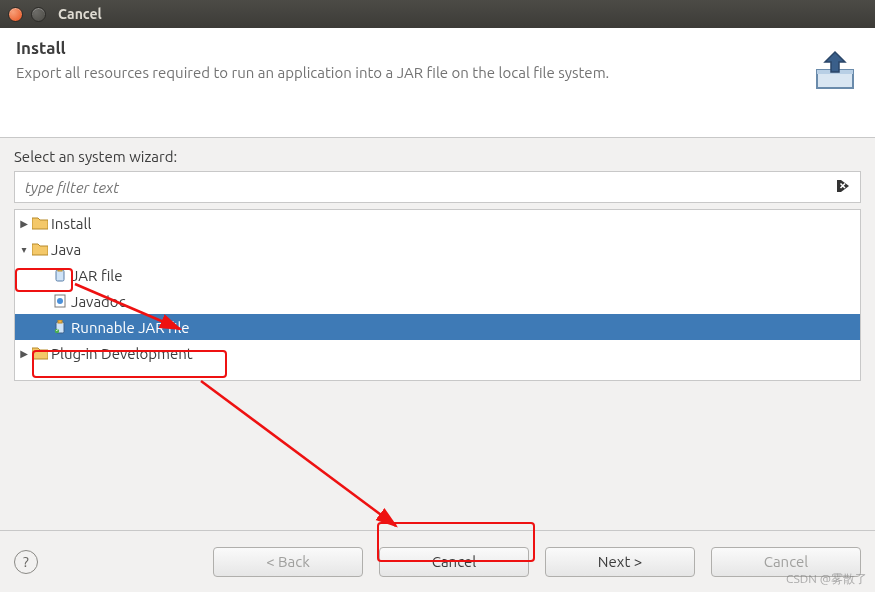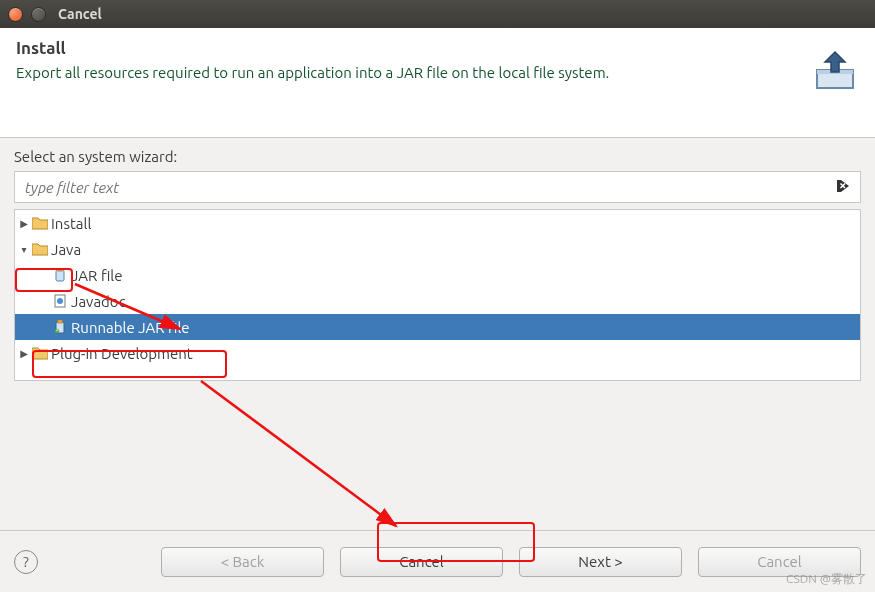--- a/index.html
+++ b/index.html
@@ -38,21 +38,21 @@
     border-bottom: 1px solid #c8c8c8;
     position: relative;
     min-height: 110px;
   }
   .header h1 {
     margin: 0 0 6px 0;
     font-size: 17px;
     font-weight: bold;
   }
   .header .desc {
-    color: #14532d;
+    color: #737373;
     max-width: 740px;
     line-height: 1.35;
   }
   .export-icon {
     position: absolute;
     right: 18px;
     top: 20px;
   }
 
   .body {
@@ -118,21 +118,21 @@
     height: 62px;
     border-top: 1px solid #c8c8c8;
     background: #f2f1f0;
     display: flex;
     align-items: center;
     padding: 0 14px;
     gap: 16px;
   }
   .footer .spacer { flex: 1; }
   .btn {
-    width: 163px;
+    width: 150px;
     height: 30px;
     background: linear-gradient(#fafafa, #e6e6e6);
     border: 1px solid #b0afac;
     border-radius: 4px;
     font: inherit;
     color: #3c3c3c;
     cursor: pointer;
   }
   .btn:disabled { color: #a0a09e; }
   .help {

